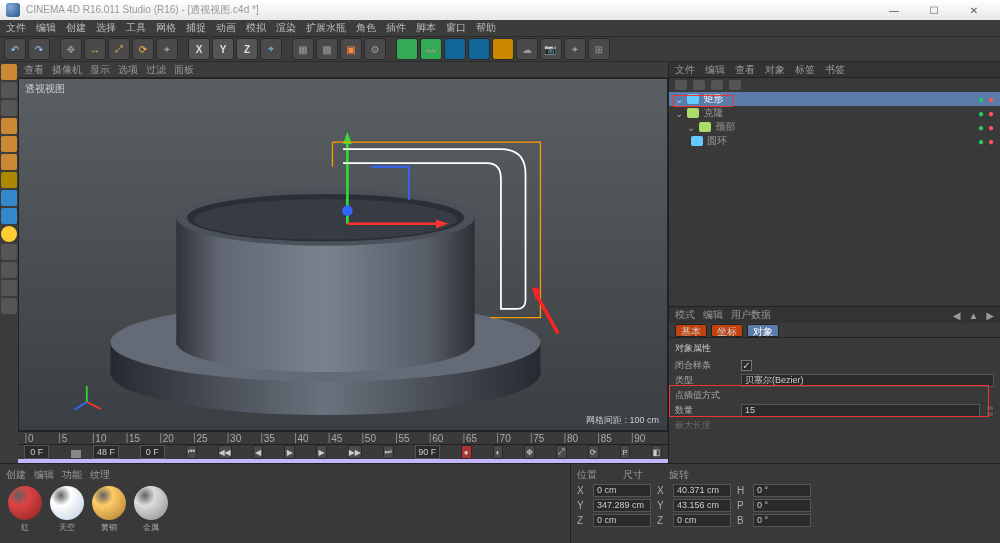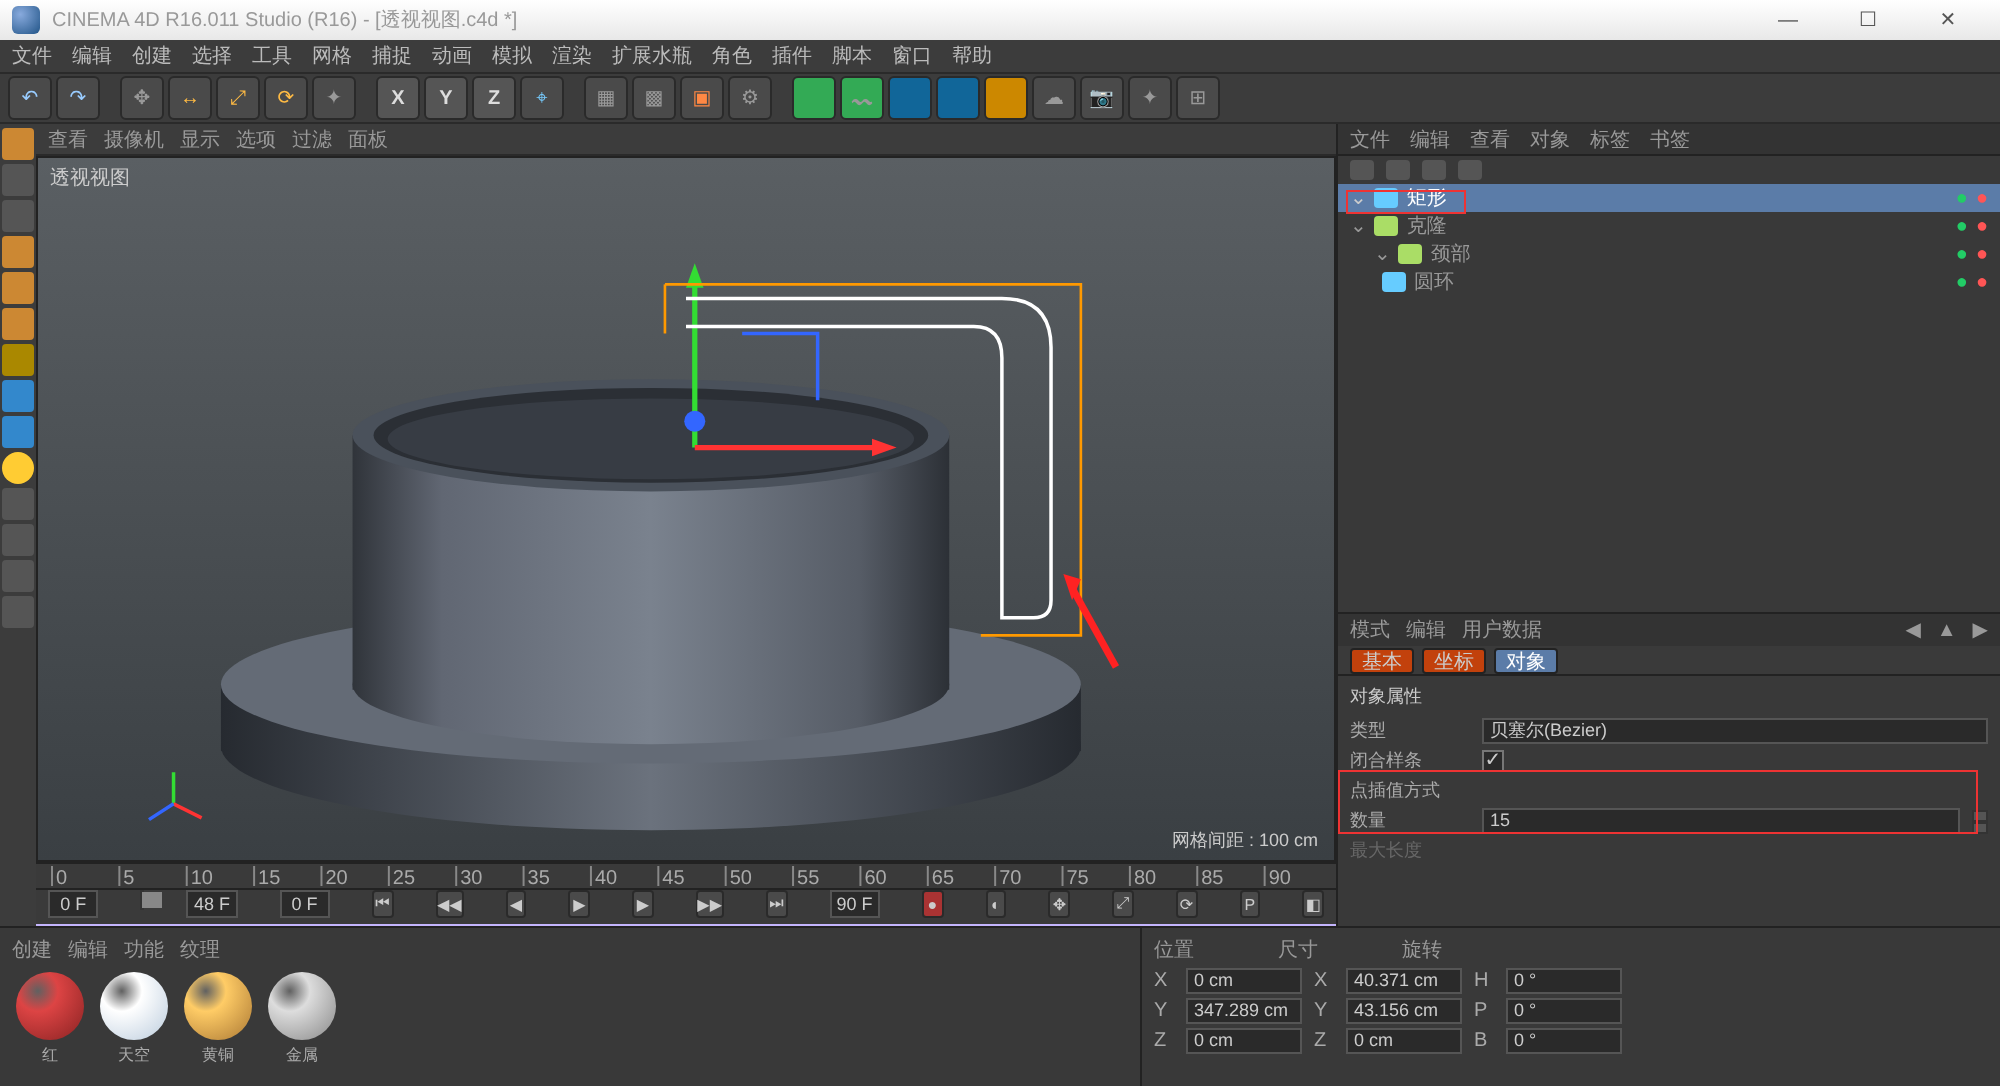--- a/index.html
+++ b/index.html
@@ -20,21 +20,21 @@
   
   .main{display:flex;height:calc(100% - 20px - 16px - 26px - 80px)}
   .leftbar{width:18px;background:#3c3c3c;display:flex;flex-direction:column;gap:2px;padding-top:2px}
   .lbtn{width:16px;height:16px;margin:0 auto;border-radius:2px}
   .center{flex:1;display:flex;flex-direction:column;min-width:0}
   .vp-head{height:16px;background:#3c3c3c;display:flex;align-items:center;gap:8px;padding:0 6px;color:#aaa;border-bottom:1px solid #2a2a2a}
   .viewport{flex:1;position:relative;background:linear-gradient(#5a5f63,#3a3f43);border:1px solid #222;overflow:hidden}
   .vp-title{position:absolute;top:3px;left:6px;color:#ccc}
   .vp-stat{position:absolute;bottom:3px;right:8px;color:#ccc;font-size:9px}
   .ruler{height:14px;background:#3a3a3a;border-top:1px solid #222;border-bottom:1px solid #222;display:flex;align-items:center;overflow:hidden}
-  .timeline{height:18px;background:#3a3a3a;display:flex;align-items:flex-start;padding:0 6px;gap:21px;border-bottom:1px solid #c4b5fd}
+  .timeline{height:18px;background:#3a3a3a;display:flex;align-items:flex-end;padding:0 6px;gap:21px;border-bottom:4px solid #c4b5fd}
   .tl-field{width:34px;height:14px;background:#2a2a2a;border:1px solid #555;color:#ccc;text-align:center;line-height:12px;font-size:9px}
   .tl-scrub{flex:1;height:10px;background:#555;border:1px solid #333;position:relative}
   .tl-scrub::after{content:"";position:absolute;left:0;top:0;width:10px;height:100%;background:#888}
   .tlbtn{width:14px;height:14px;background:#4a4a4a;border:1px solid #2a2a2a;border-radius:2px;display:flex;align-items:center;justify-content:center;font-size:8px;color:#ccc}
   
   .right{width:332px;display:flex;flex-direction:column;background:#393939;border-left:1px solid #222}
   .panel-tabs{height:16px;display:flex;align-items:center;gap:10px;padding:0 6px;background:#333;border-bottom:1px solid #222}
   .panel-tabs span{color:#999}
   .om-tools{height:14px;display:flex;gap:6px;padding:2px 6px}
   .om-tools i{width:12px;height:10px;background:#555;border-radius:2px}
@@ -55,21 +55,21 @@
   .spin{width:8px;display:flex;flex-direction:column}
   .spin i{height:6px;background:#555;border:1px solid #333}
   
   .bottom{height:80px;display:flex;background:#393939;border-top:1px solid #222}
   .matpanel{flex:1;padding:4px 6px}
   .mat-tabs{display:flex;gap:8px;color:#999;margin-bottom:4px}
   .swatches{display:flex;gap:4px}
   .swatch{width:38px;height:48px;display:flex;flex-direction:column;align-items:center;gap:2px}
   .ball{width:34px;height:34px;border-radius:50%}
   .coord{width:430px;border-left:1px solid #222;padding:4px 6px;display:flex;flex-direction:column;gap:2px}
-  .coord-tabs{display:flex;gap:42px}
+  .coord-tabs{display:flex;gap:26px}
   .coord-row{display:flex;gap:6px;align-items:center}
   .cfield{width:58px;height:13px;background:#2a2a2a;border:1px solid #555;color:#ccc;padding:0 3px;font-size:9px;line-height:11px}
   .clab{width:10px;color:#aaa}
   .cbtn{height:14px;padding:0 8px;background:#4a4a4a;border:1px solid #222;line-height:12px;color:#ccc}
   
   
 </style>
 </head>
 <body>
 
@@ -386,26 +386,26 @@
         <span>▶</span>
       </div>
       <div class="attr-sub">
         <span class="chip">基本</span>
         <span class="chip">坐标</span>
         <span class="chip sel">对象</span>
       </div>
       <div class="attr-body">
         <div style="color:#ccc;font-size:9px;margin-bottom:3px">对象属性</div>
         <div class="arow">
+            <span class="alabel">闭合样条</span>
+            <span style="width:11px;height:11px;border:1px solid #777;background:#2a2a2a;text-align:center;line-height:9px;color:#ccc">✓</span>
+          </div>
+        <div class="arow">
             <span class="alabel">类型</span>
             <div class="ainput">贝塞尔(Bezier)</div>
-          </div>
-        <div class="arow">
-            <span class="alabel">闭合样条</span>
-            <span style="width:11px;height:11px;border:1px solid #777;background:#2a2a2a;text-align:center;line-height:9px;color:#ccc">✓</span>
           </div>
         <div class="arow">
             <span class="alabel">点插值方式</span>
           </div>
         <div class="arow">
             <span class="alabel">数量</span>
             <div class="ainput asmall">15</div>
             <div class="spin">
               <i></i>
               <i></i>

